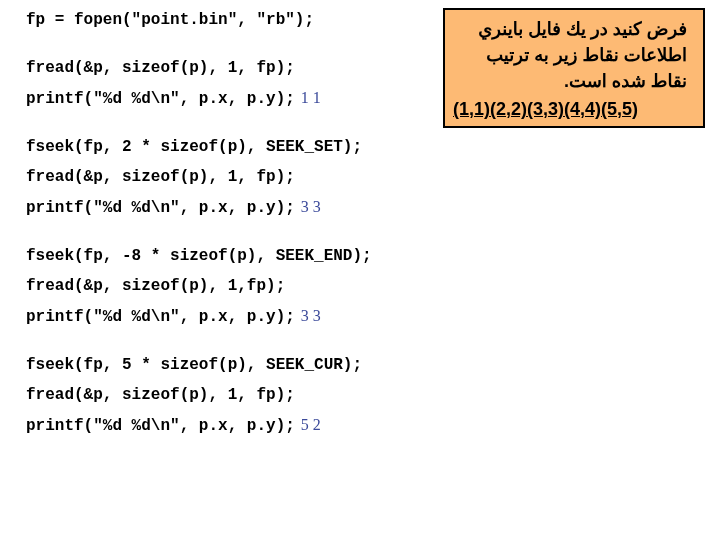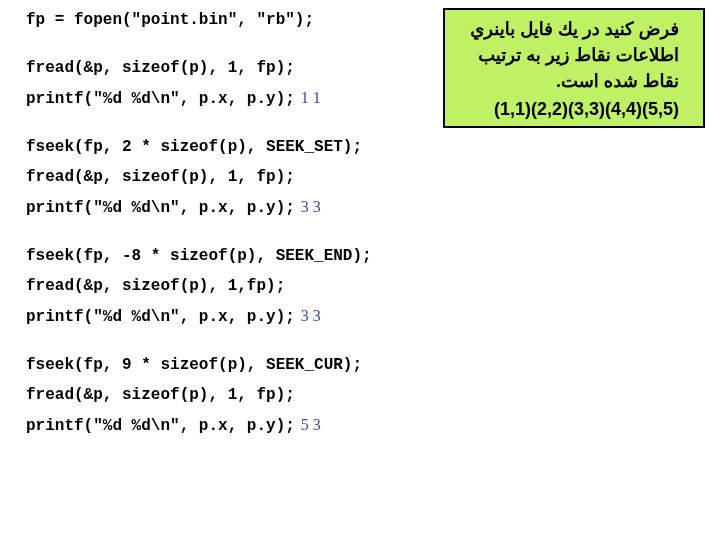--- a/index.html
+++ b/index.html
@@ -30,37 +30,37 @@
       color: #3b4a9a;
       font-weight: normal;
       margin-left: 6px;
     }
     .note-box {
       position: absolute;
       top: 8px;
       right: 15px;
       width: 262px;
       border: 2px solid #000;
-      background: #bef264;
-      padding: 6px 24px 4px 8px;
+      background: #fdba74;
+      padding: 6px 16px 4px 8px;
       font-family: Tahoma, Arial, sans-serif;
       font-size: 18px;
       font-weight: bold;
       line-height: 1.45;
       color: #000;
     }
     .note-rtl {
       direction: rtl;
       text-align: right;
     }
     .note-ltr {
       direction: ltr;
-      text-align: right;
       font-family: Arial, sans-serif;
       margin-top: 2px;
+      text-decoration: underline;
     }
   </style>
 </head>
 <body>
 
 <div class="note-box">
   <div class="note-rtl">فرض كنيد در يك فايل باينري</div>
   <div class="note-rtl">اطلاعات نقاط زير به ترتيب</div>
   <div class="note-rtl">نقاط شده است.</div>
   <div class="note-ltr">(1,1)(2,2)(3,3)(4,4)(5,5)</div>
@@ -74,17 +74,17 @@
   <div class="line"><span>printf("%d %d\n", p.x, p.y);</span><span class="output">1 1</span></div>
   <div class="gap"></div>
   <div class="line"><span>fseek(fp, 2 * sizeof(p), SEEK_SET);</span></div>
   <div class="line"><span>fread(&amp;p, sizeof(p), 1, fp);</span></div>
   <div class="line"><span>printf("%d %d\n", p.x, p.y);</span><span class="output">3 3</span></div>
   <div class="gap"></div>
   <div class="line"><span>fseek(fp, -8 * sizeof(p), SEEK_END);</span></div>
   <div class="line"><span>fread(&amp;p, sizeof(p), 1,fp);</span></div>
   <div class="line"><span>printf("%d %d\n", p.x, p.y);</span><span class="output">3 3</span></div>
   <div class="gap"></div>
-  <div class="line"><span>fseek(fp, 9 * sizeof(p), SEEK_CUR);</span></div>
+  <div class="line"><span>fseek(fp, 5 * sizeof(p), SEEK_CUR);</span></div>
   <div class="line"><span>fread(&amp;p, sizeof(p), 1, fp);</span></div>
-  <div class="line"><span>printf("%d %d\n", p.x, p.y);</span><span class="output">5 3</span></div>
+  <div class="line"><span>printf("%d %d\n", p.x, p.y);</span><span class="output">5 2</span></div>
 
 </div>
 
 </body></html>

